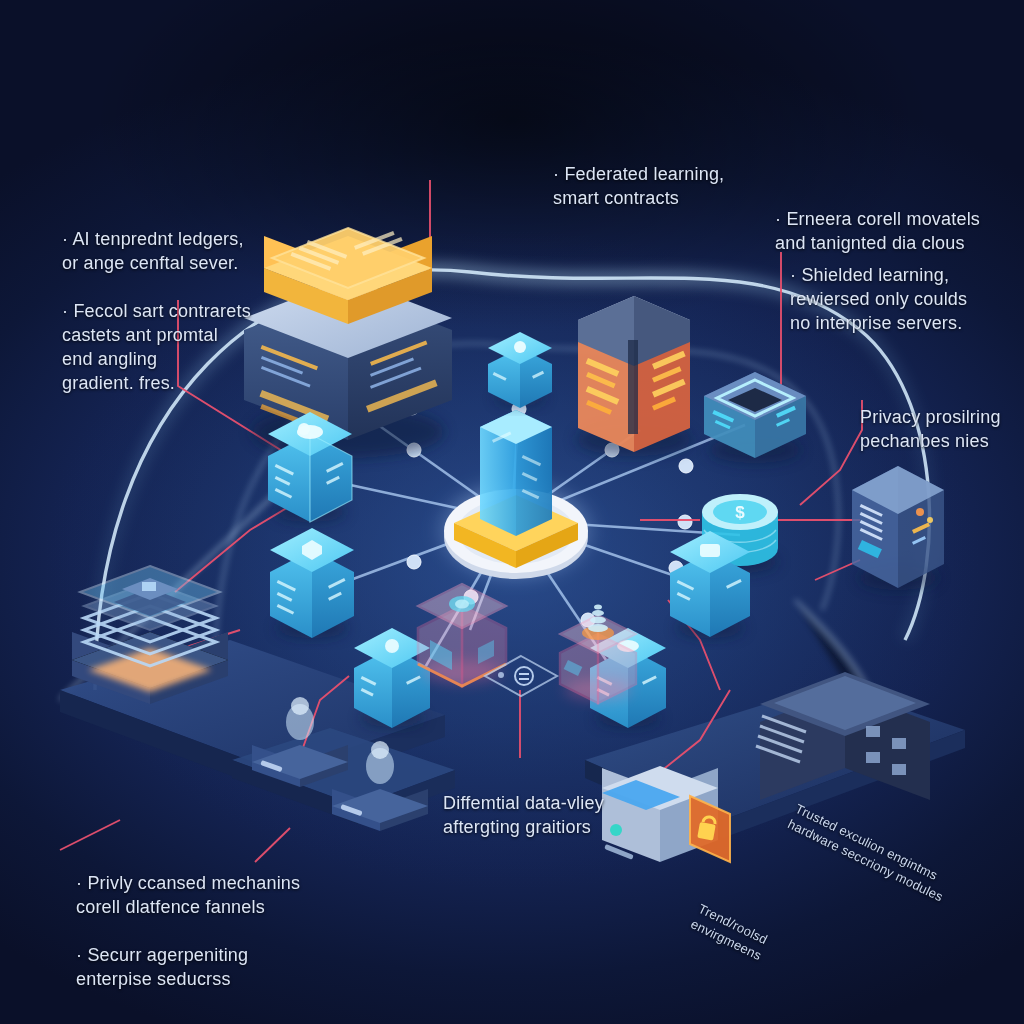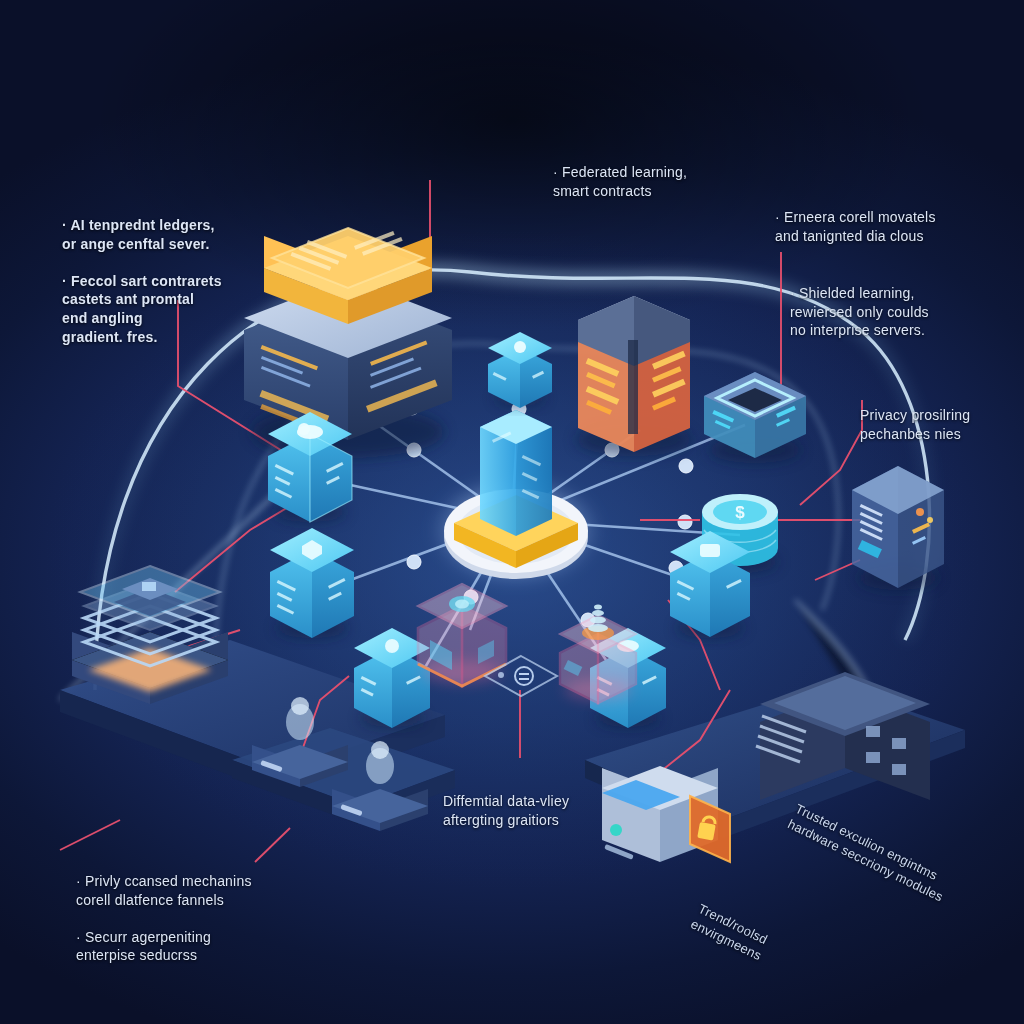--- a/index.html
+++ b/index.html
@@ -6,21 +6,21 @@
   body{width:1024px;height:1024px;overflow:hidden;font-family:"Liberation Sans",sans-serif;}
   #stage{position:relative;width:1024px;height:1024px;overflow:hidden;
     background:
       radial-gradient(ellipse 760px 520px at 512px 560px, #24407a 0%, #1b3268 32%, #142352 58%, #0d1738 80%, #0a1029 100%),
       linear-gradient(180deg,#05081a 0%,#0a1330 28%,#11204a 55%,#0c1738 85%,#070c20 100%);
   }
   #stage:before{content:"";position:absolute;inset:0;
     background:radial-gradient(ellipse 600px 300px at 512px 120px,rgba(0,0,0,.55),rgba(0,0,0,0) 70%);
     pointer-events:none;}
   svg.layer{position:absolute;left:0;top:0;width:1024px;height:1024px;overflow:visible;}
-  .ann{position:absolute;color:#dde6f6;font-size:14px;line-height:1.33;
+  .ann{position:absolute;color:#dde6f6;font-size:18px;line-height:1.33;
     letter-spacing:.2px;text-shadow:0 1px 3px rgba(0,0,0,.85);white-space:pre-line;}
   .rot1{transform:rotate(26deg);transform-origin:0 0;color:#cbd8ee;font-size:13px;}
   .rot2{transform:rotate(26deg);transform-origin:0 0;color:#cbd8ee;font-size:13px;}
 </style>
 </head>
 <body>
 
 <div id="stage">
 
   <svg class="layer">
@@ -507,32 +507,32 @@
 
     <g>
       <path d="M 521 656 L 557 676 L 521 696 L 485 676 Z" fill="none" stroke="#b8cfee" stroke-width="2" opacity=".75"></path>
       <circle cx="524" cy="676" r="9" fill="none" stroke="#cfe4ff" stroke-width="2" opacity=".85"></circle>
       <rect x="519" y="673" width="10" height="2" fill="#cfe4ff" opacity=".9"></rect>
       <rect x="519" y="678" width="10" height="2" fill="#cfe4ff" opacity=".9"></rect>
       <circle cx="501" cy="675" r="3" fill="#cfe4ff" opacity=".7"></circle>
     </g>
   </svg>
 
-  <div class="ann" style="left:62px;  top:216px;font-weight:bold;">· AI tenprednt ledgers,
+  <div class="ann" style="left:62px;  top:228px;">· AI tenprednt ledgers,
 or ange cenftal sever.
 
 · Feccol sart contrarets
 castets ant promtal
 end angling
 gradient. fres.</div>
   <div class="ann" style="left:553px; top:163px;">· Federated learning,
   smart contracts</div>
   <div class="ann" style="left:775px; top:208px;">· Erneera corell movatels
 and tanignted dia clous</div>
-  <div class="ann" style="left:790px; top:284px;">· Shielded learning,
+  <div class="ann" style="left:790px; top:264px;">· Shielded learning,
   rewiersed only coulds
   no interprise servers.</div>
   <div class="ann" style="left:860px; top:376px;margin-top:30px;">Privacy prosilring
 pechanbes nies</div>
   <div class="ann" style="left:443px; top:765px;margin-top:27px;">Diffemtial data-vliey
 aftergting graitiors</div>
   <div class="ann" style="left:76px;  top:872px;">· Privly ccansed mechanins
   corell dlatfence fannels
 
 · Securr agerpeniting

